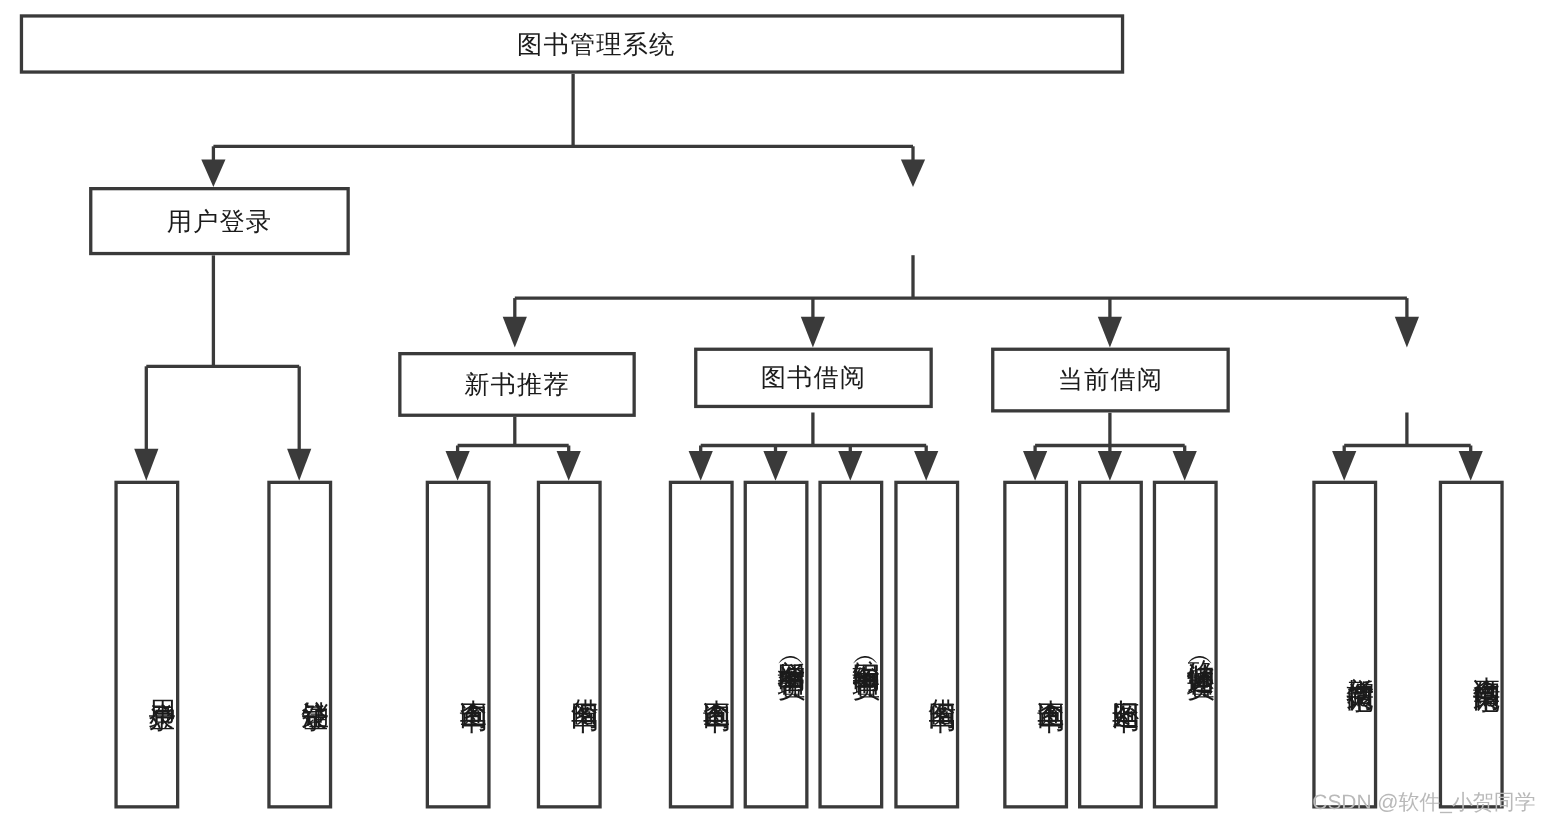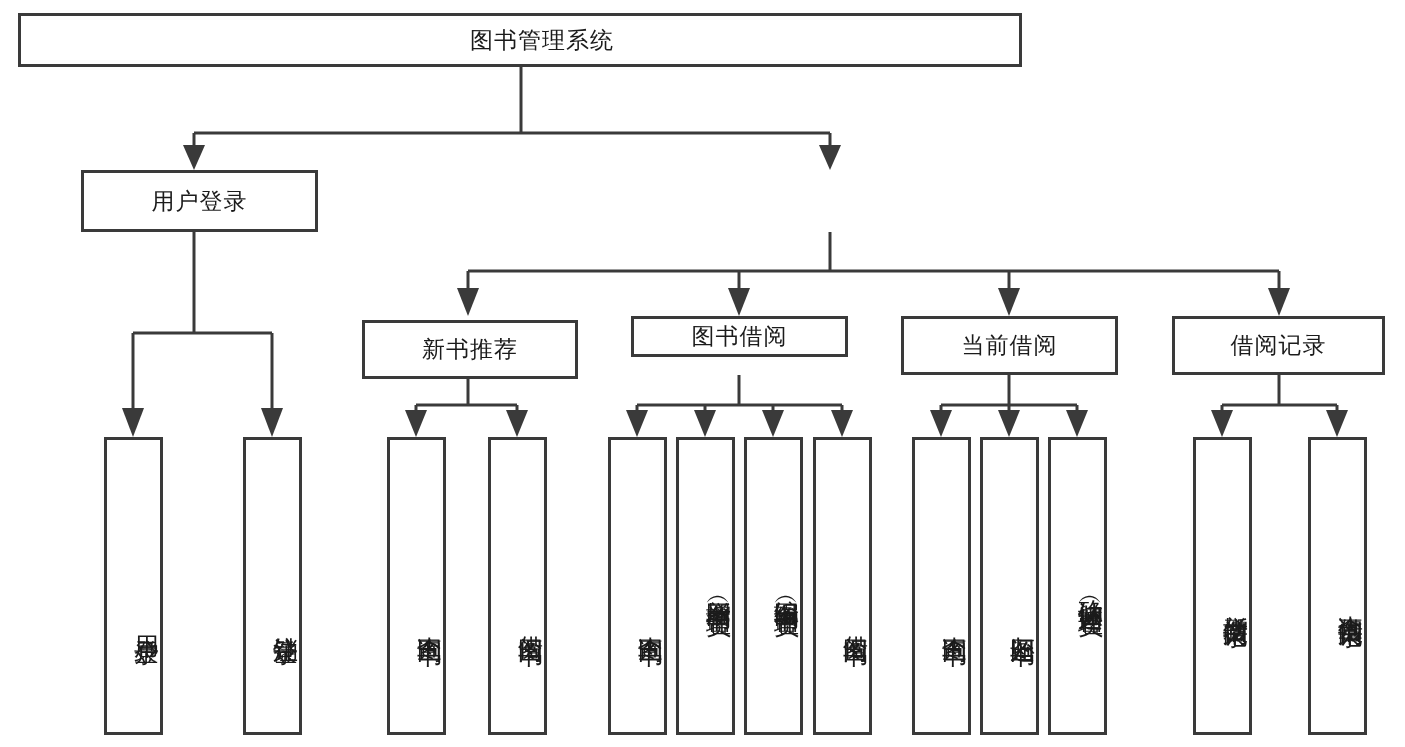--- a/index.html
+++ b/index.html
@@ -146,29 +146,26 @@
     <span>图书管理系统</span>
   </div>
 
   <div class="node horiz" style="left:81px; top:170px; width:237px; height:62px;">
     <span>用户登录</span>
   </div>
 
   <div class="node horiz" style="left:362px; top:320px; width:216px; height:59px;">
     <span>新书推荐</span>
   </div>
-  <div class="node horiz" style="left:631px; top:316px; width:217px; height:41px;">
+  <div class="node horiz" style="left:631px; top:316px; width:217px; height:55px;">
     <span>图书借阅</span>
   </div>
   <div class="node horiz" style="left:901px; top:316px; width:217px; height:59px;">
     <span>当前借阅</span>
   </div>
-  <div class="node horiz" style="left:1172px; top:316px; width:213px; height:59px;">
-    <span>借阅记录</span>
-  </div>
 
   <div class="node vert" style="left:104px; top:437px; width:59px; height:298px; padding-top:68px;">
     <span class="vtext">用户登录</span>
   </div>
   <div class="node vert" style="left:243px; top:437px; width:59px; height:298px; padding-top:68px;">
     <span class="vtext">注销登录</span>
   </div>
 
   <div class="node vert" style="left:387px; top:437px; width:59px; height:298px; padding-top:68px;">
     <span class="vtext">查询图书</span>
@@ -200,14 +197,15 @@
     <span class="vtext">确认归还（管理员）</span>
   </div>
 
   <div class="node vert" style="left:1193px; top:437px; width:59px; height:298px; padding-top:30px;">
     <span class="vtext">新增借阅记录</span>
   </div>
   <div class="node vert" style="left:1308px; top:437px; width:59px; height:298px; padding-top:30px;">
     <span class="vtext">查询借阅记录</span>
   </div>
 
+  <div class="wm" style="left:1193px; top:716px;">CSDN @软件_小贺同学</div>
 
 </div>
 
 </body></html>

